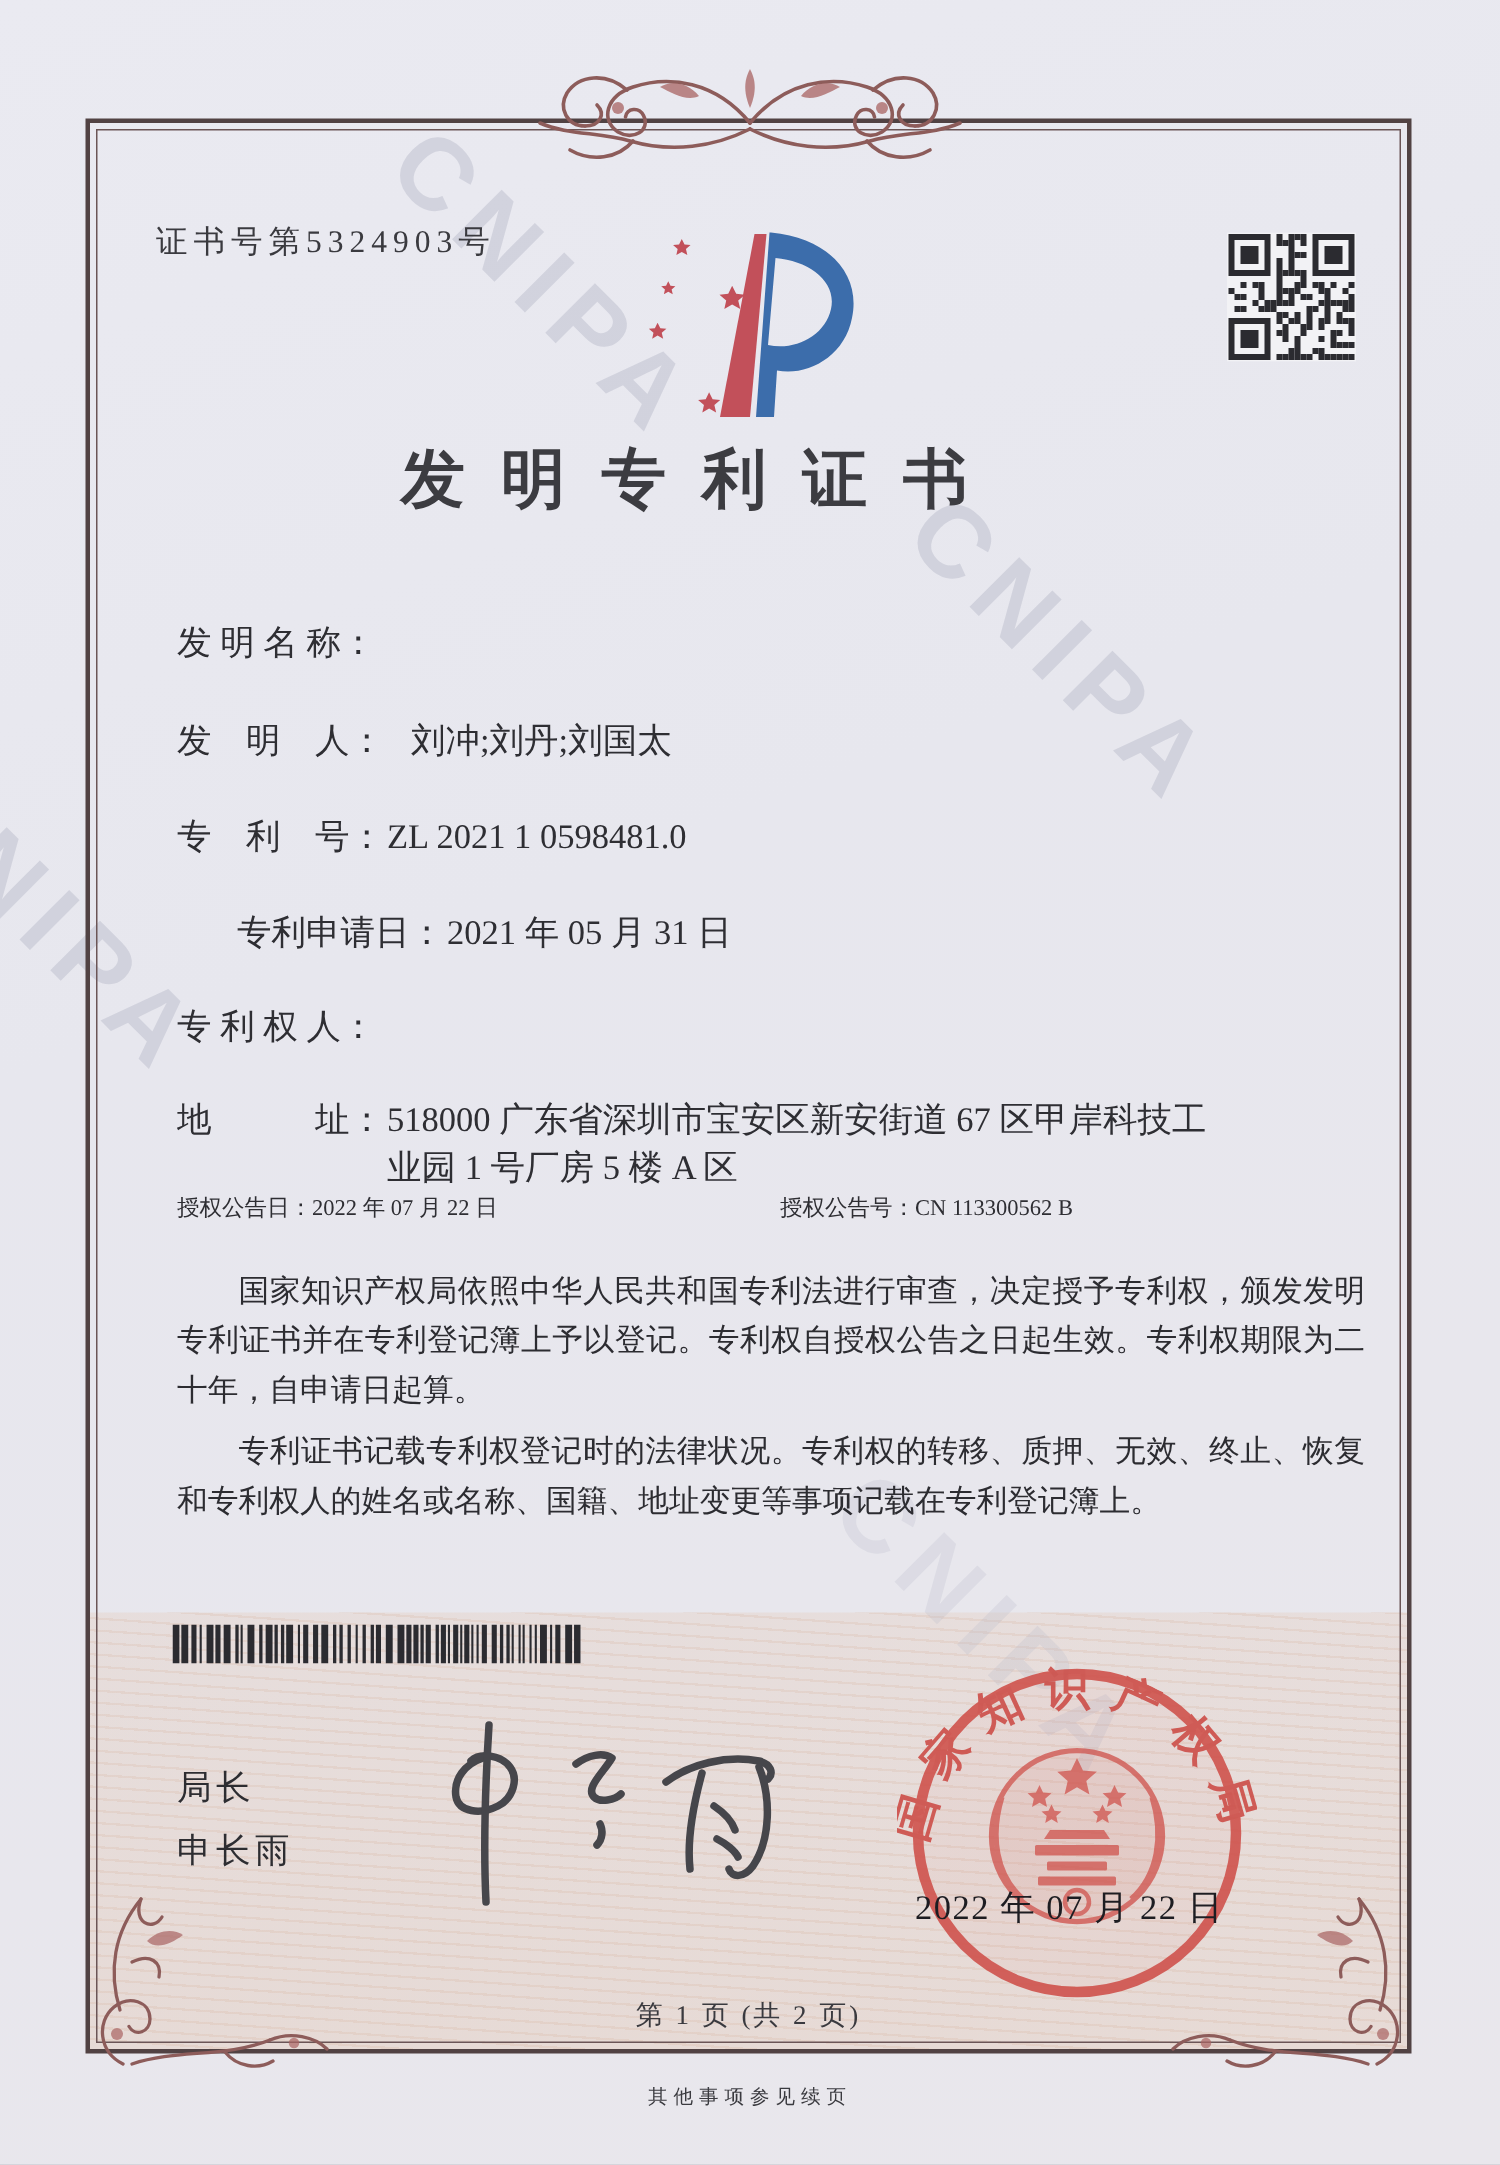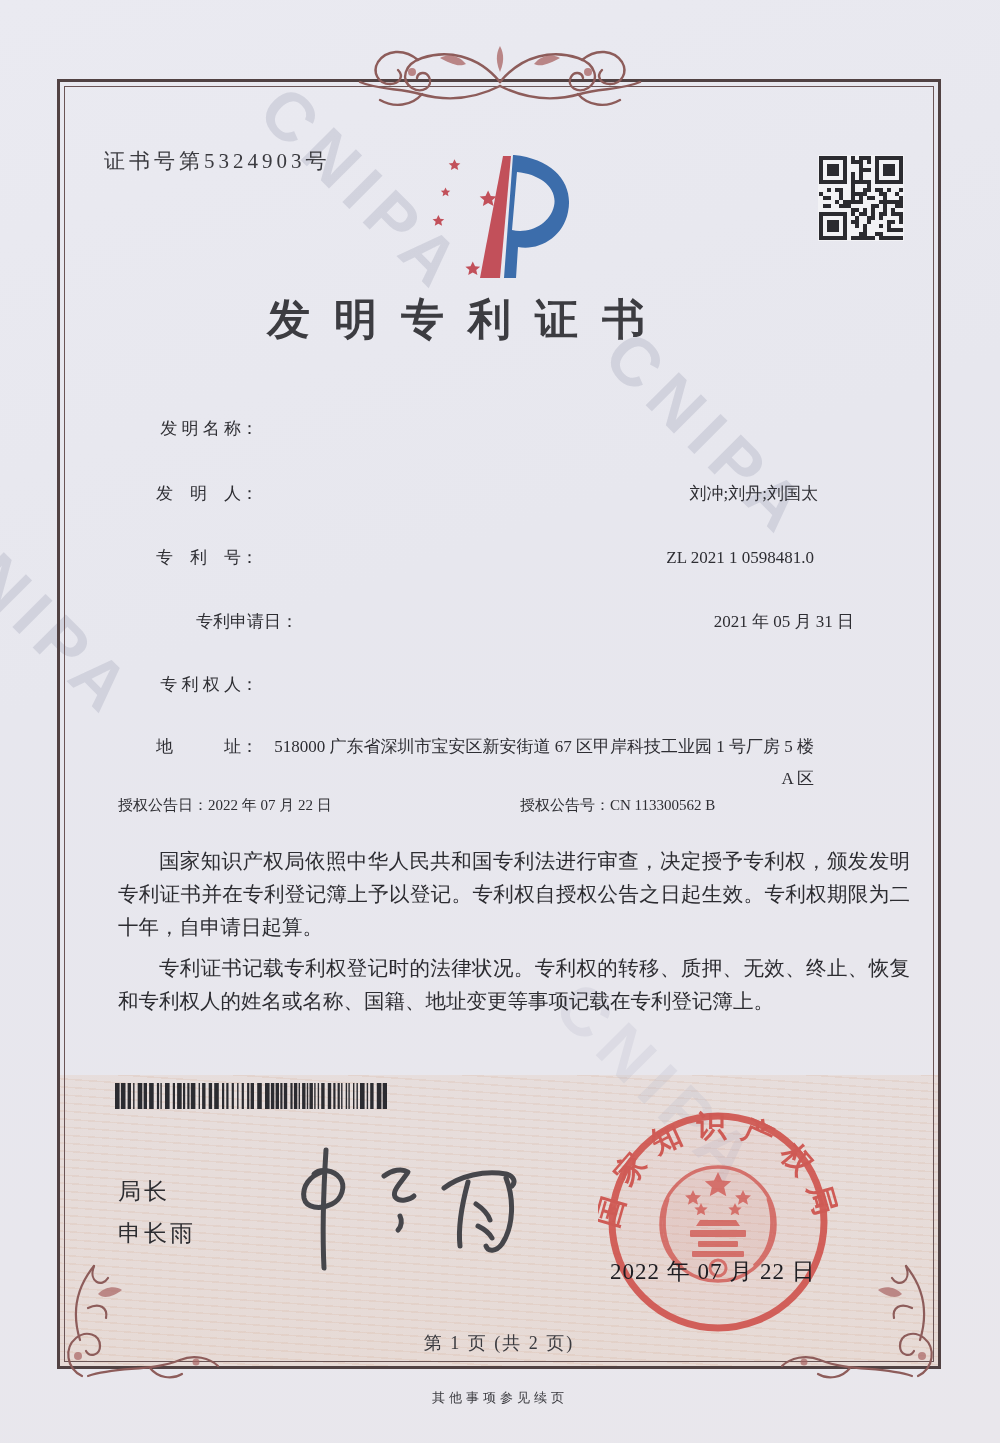--- a/index.html
+++ b/index.html
@@ -31,21 +31,21 @@
     font-size:68px;font-weight:bold;letter-spacing:10px;
     color:rgba(182,184,200,.45);transform:rotate(45deg);
     white-space:nowrap;pointer-events:none;
   }
   .cert-no{left:104px;top:147px;font-size:21px;letter-spacing:4px;color:#3a3a3f;}
   .title{
     left:0;top:291px;width:916px;text-align:center;
     font-size:43px;font-weight:600;letter-spacing:24px;padding-left:20px;
     box-sizing:border-box;color:#3c3c41;
   }
-  .field-row{left:118px;width:700px;display:flex;font-size:17px;line-height:32px;color:#2e2e33;text-align:right;}
+  .field-row{left:118px;width:700px;display:flex;font-size:23px;line-height:32px;color:#2e2e33;}
   .field-label{flex:0 0 140px;white-space:nowrap;}
   .field-value{width:556px;}
   .grant-row{left:118px;top:796px;width:790px;font-size:15px;color:#2e2e33;}
   .grant-right{position:absolute;left:402px;top:0;white-space:nowrap;}
   .body-text{left:118px;top:845px;width:792px;font-size:20.5px;line-height:33px;text-align:justify;color:#2c2c31;}
   .body-text p{margin:0 0 8px 0;text-indent:2em;}
   .sig-title{left:118px;top:1176px;font-family:"Liberation Sans","DejaVu Sans",sans-serif;font-size:23px;letter-spacing:3px;color:#2d2d31;}
   .sig-name{left:118px;top:1218px;font-family:"Liberation Sans","DejaVu Sans",sans-serif;font-size:23px;letter-spacing:3px;color:#2d2d31;}
   .seal-date{left:610px;top:1256px;font-size:23px;letter-spacing:1px;color:#1d1d22;white-space:nowrap;}
   .page-info{left:57px;top:1331px;width:884px;text-align:center;font-size:18px;color:#3a3a3f;letter-spacing:2px;}

